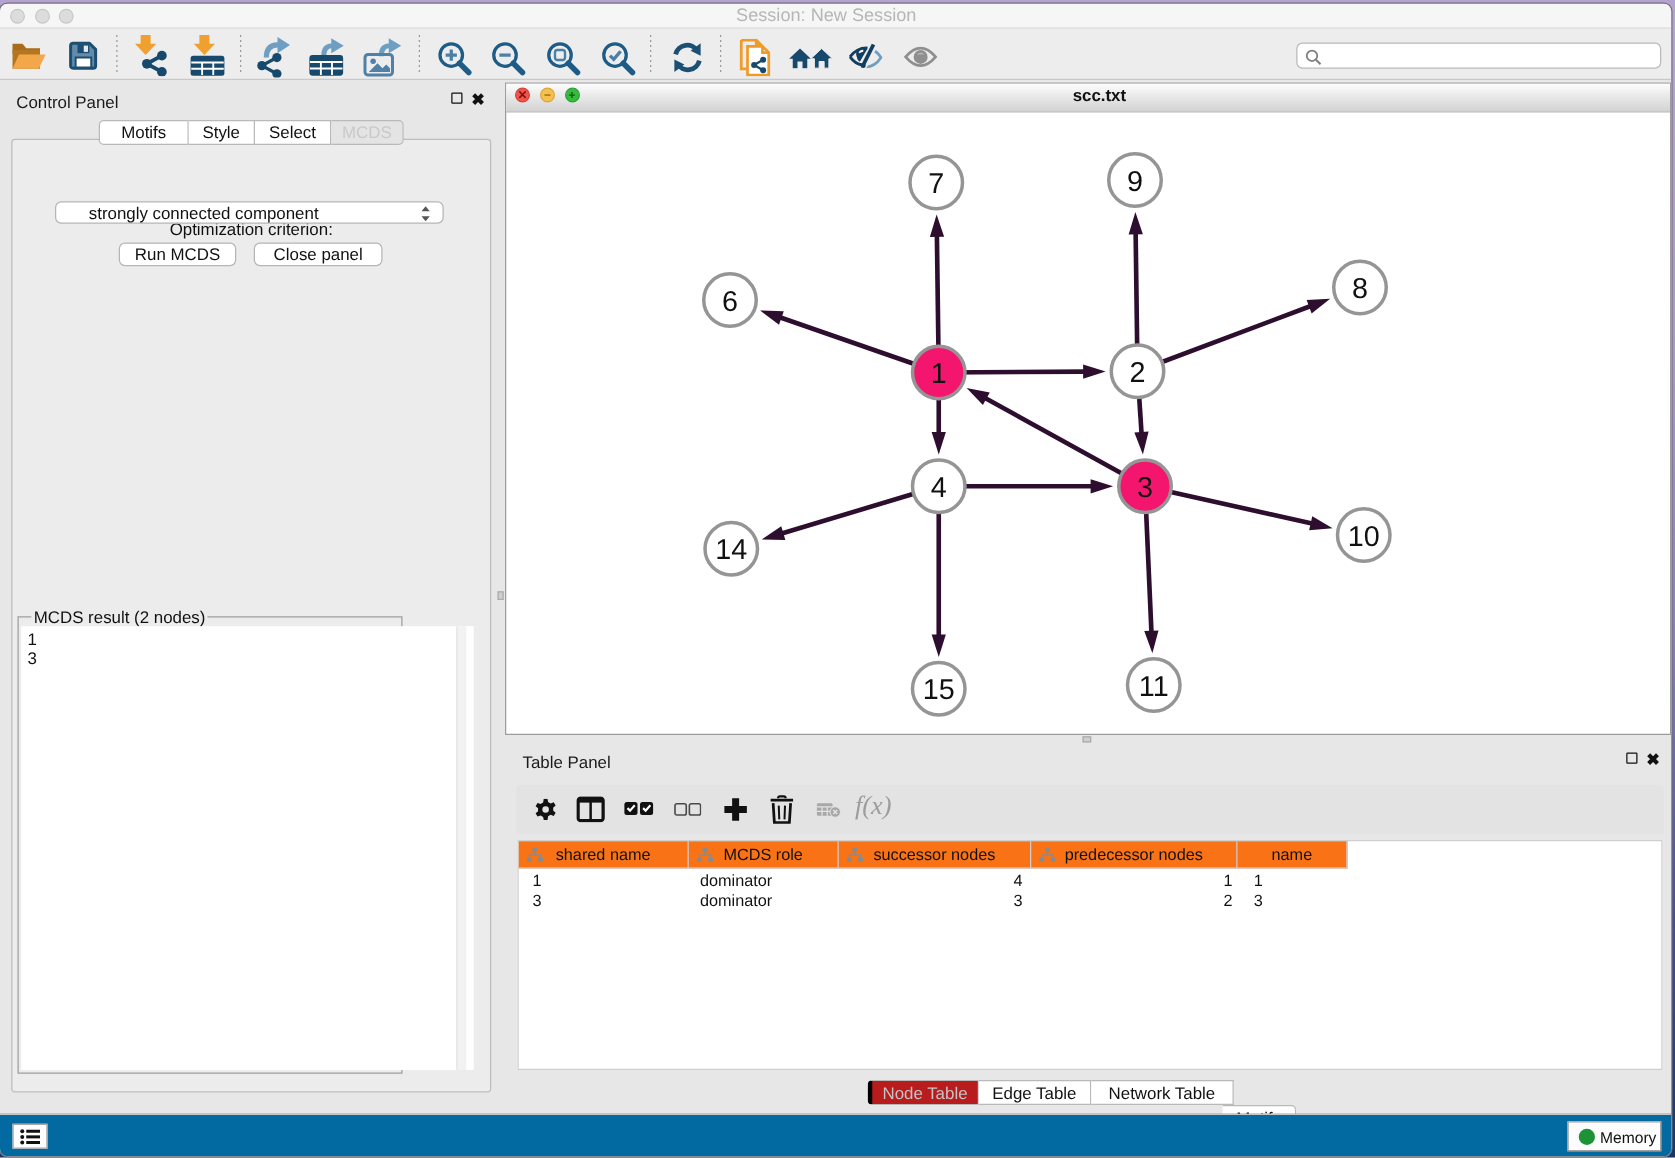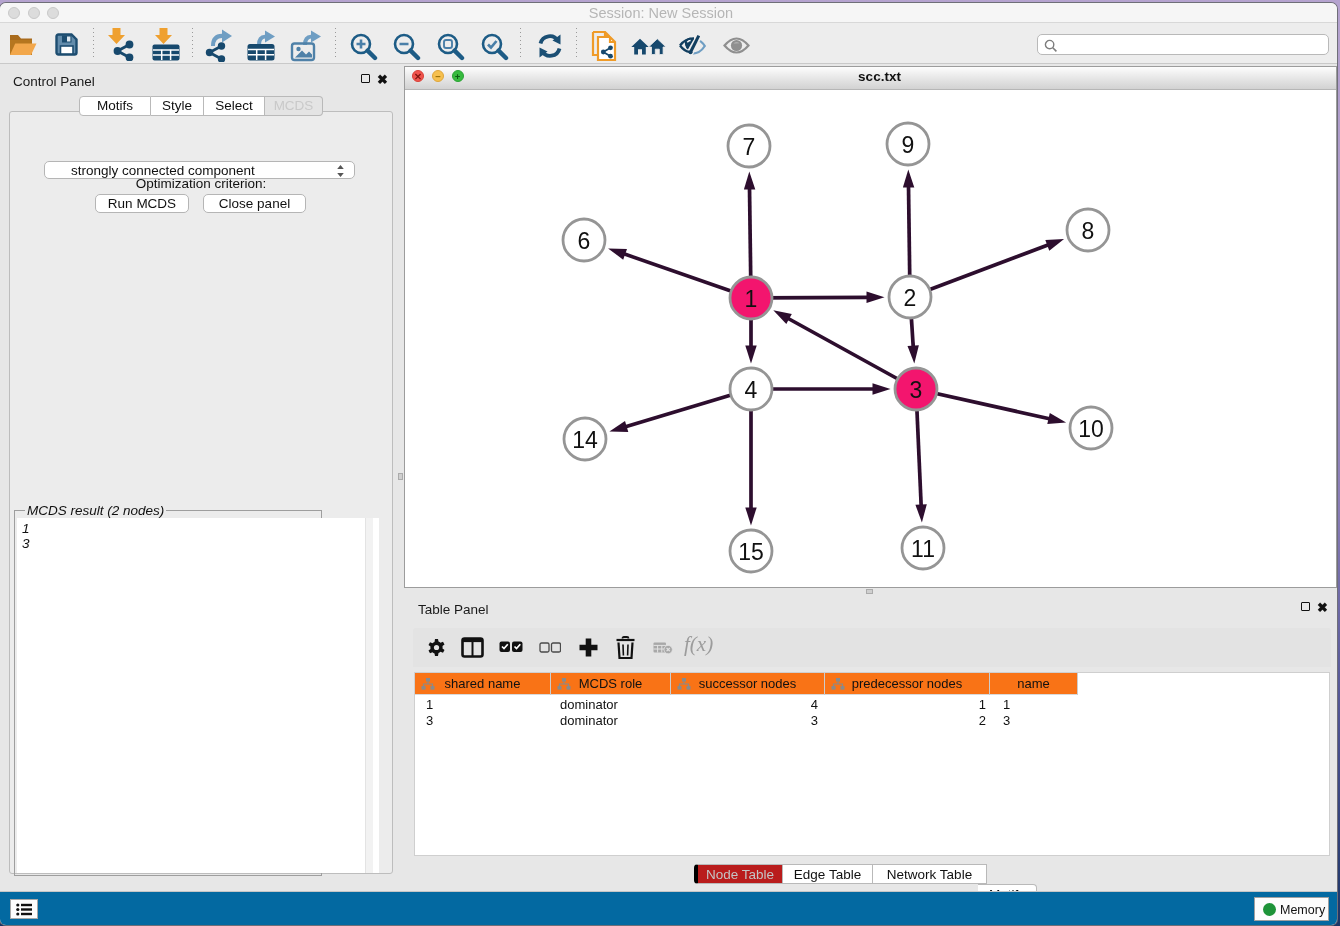--- a/index.html
+++ b/index.html
@@ -29,21 +29,21 @@
 #tab-select { left:204px; width:61px; }
 #tab-mcds { left:265px; width:58px; border-radius:0 4px 4px 0; background:#e4e4e4; color:#c9c9c9; }
 #cp-content { position:absolute; left:9px; top:47px; width:384px; height:763px; border:1px solid #bdbdbd; border-radius:3px; background:#ececec; }
 
 #opt-label { position:absolute; left:8px; top:73px; width:386px; text-align:center; font-size:13.5px; color:#111;margin-top:39px; }
 #combo { position:absolute; left:44px; top:96.5px; width:311px; height:18.5px; background:#fff; border:1px solid #b5b5b5; border-radius:5px; font-size:13.5px; color:#111; line-height:17px; padding-left:26px; }
 .btn { position:absolute; top:129.5px; height:19px; background:#fff; border:1px solid #b5b5b5; border-radius:5px; font-size:13.5px; color:#111; text-align:center; line-height:17px; }
 #btn-run { left:95px; width:94px; }
 #btn-close { left:203px; width:103px; }
 
-#mcds-box { position:absolute; left:14px; top:446px; width:308px; height:366px; border:1px solid #9e9e9e;font-style:italic; }
+#mcds-box { position:absolute; left:14px; top:429px; width:308px; height:366px; border:1px solid #9e9e9e; }
 #mcds-legend { position:absolute; left:10px; top:-8px; background:#ececec; font-size:13.5px; color:#111; padding:0 2px; }
 #mcds-white { position:absolute; left:2px; top:7px; width:362px; height:355px; background:#fff; }
 #mcds-scroll { position:absolute; right:6px; top:0; width:8px; height:100%; background:#f2f2f2; border-left:1px solid #e3e3e3; }
 
 #sccwin { position:absolute; left:404px; top:2px; width:933px; height:522px; background:#fff; border:1px solid #9c9c9c; }
 #scc-titlebar { position:absolute; left:0; top:0; width:100%; height:23px; background:linear-gradient(180deg,#fdfdfd,#e9e9e9 45%,#d2d2d2); border-bottom:1px solid #b6b6b6; }
 #scc-title { position:absolute; left:9px; width:100%; text-align:center; top:2px; font-size:13.5px; font-weight:bold; color:#111; }
 .mbtn { position:absolute; top:3px; width:12px; height:12px; border-radius:50%; font-size:9.5px; font-weight:bold; text-align:center; line-height:12px; }
 #graph { position:absolute; left:0; top:23px; }
 

